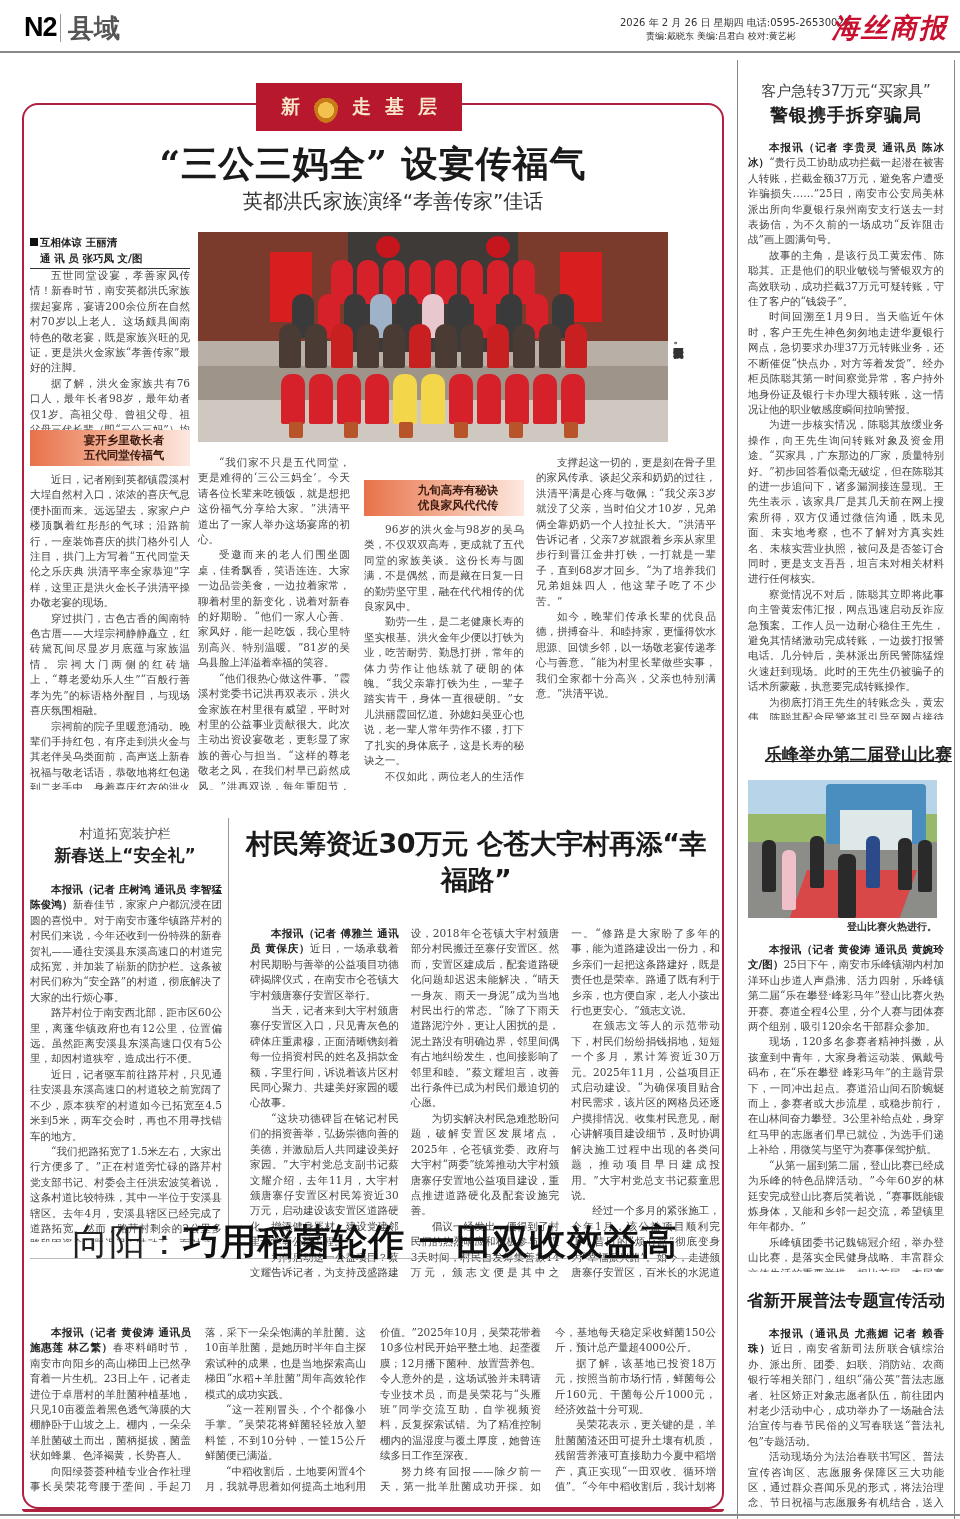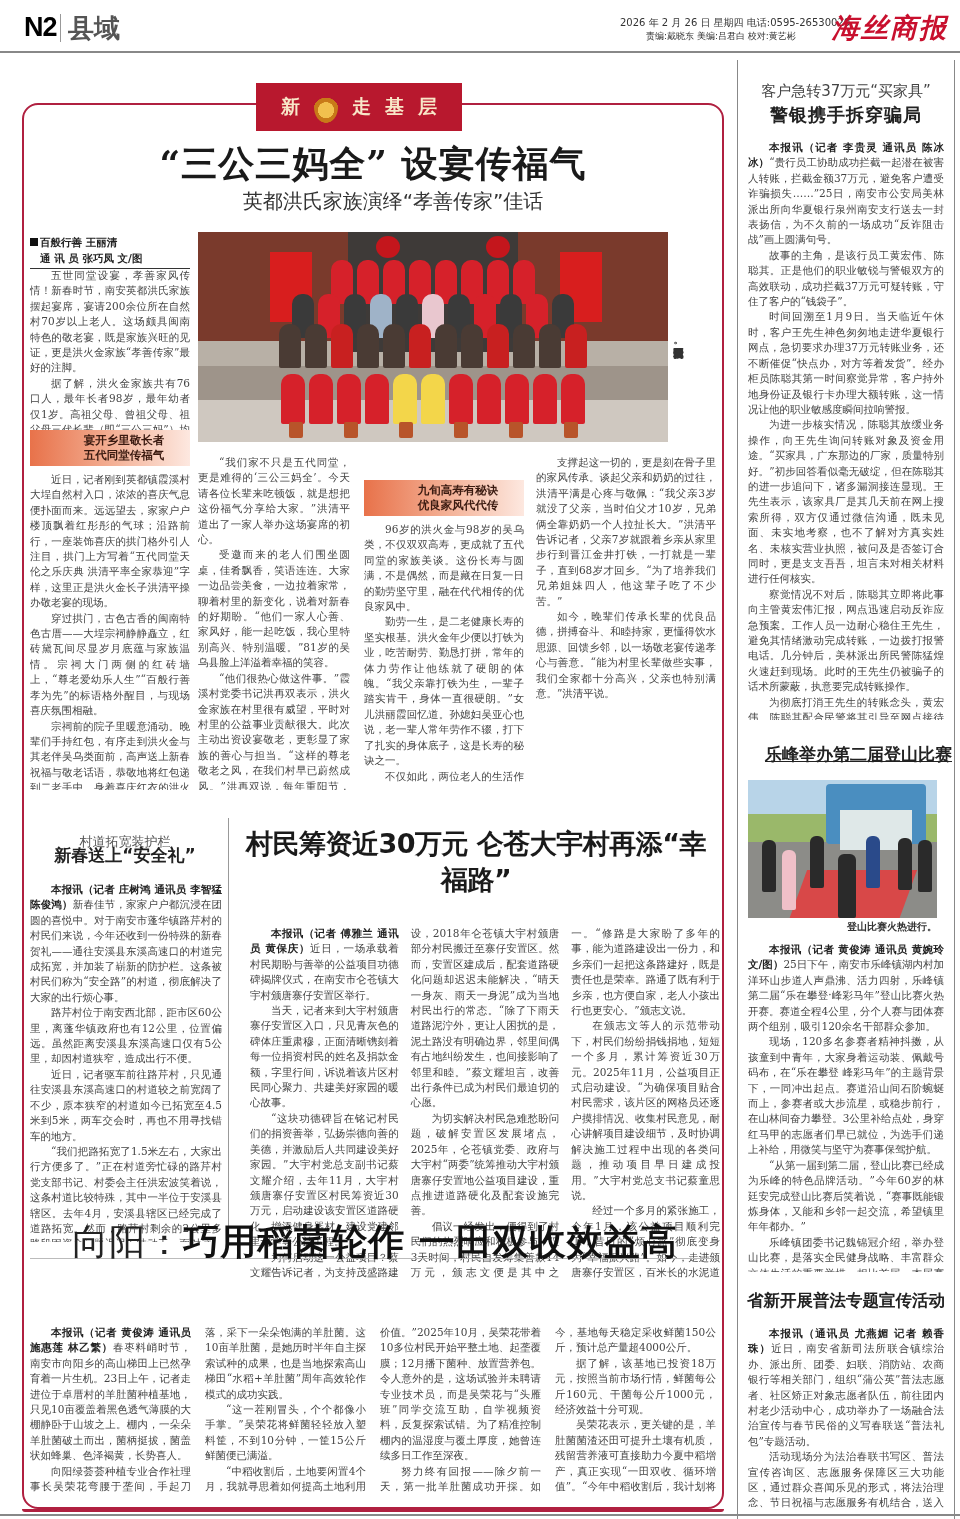--- a/index.html
+++ b/index.html
@@ -53,21 +53,21 @@
   .photo-family .row.r5 span.yellow { background: #f3d64a; }
   .photo-family .pots { position: absolute; left: 0; right: 0; top: 190px; display: flex; justify-content: space-around; padding: 0 70px; }
   .photo-family .pots span { width: 14px; height: 16px; background: #b8542a; border-radius: 2px; }
   .photo-caption-vert { position: absolute; left: 672px; top: 340px; width: 12px; font: bold 10px "DejaVu Sans", sans-serif; color: #333; writing-mode: vertical-rl; line-height: 12px; }
 
   .subhead { position: absolute; height: 36px; background: linear-gradient(90deg, #e8724a 0%, #f4b49a 55%, #fde8e0 100%); display: flex; flex-direction: column; justify-content: center; align-items: center; font: bold 11.5px "DejaVu Sans", sans-serif; color: #3a1a10; line-height: 15px; padding-left: 28px; }
 
   .rule-h { position: absolute; height: 1px; background: #bbb; }
   .rule-v { position: absolute; width: 1px; background: #999; }
 
-  .side-kicker { position: absolute; left: 30px; top: 825px; width: 190px; text-align: center; font: 13px "DejaVu Sans", sans-serif; color: #555; margin-top: 8px; }
+  .side-kicker { position: absolute; left: 30px; top: 825px; width: 190px; text-align: center; font: 13px "DejaVu Sans", sans-serif; color: #555; }
   .side-title { position: absolute; left: 30px; top: 844px; width: 190px; text-align: center; font: bold 17px "DejaVu Sans", sans-serif; color: #222; }
   .road-title { position: absolute; left: 236px; top: 826px; width: 480px; text-align: center; font: bold 27px "DejaVu Sans", sans-serif; color: #1a1a1a; letter-spacing: -0.5px; }
 
   .xy-title { position: absolute; left: 30px; top: 1218px; width: 690px; text-align: center; font: 36px "DejaVu Sans", sans-serif; color: #222; letter-spacing: 1px; }
   .xy-title b { font-weight: bold; color: #111; }
 
   
   .right-col-border { position: absolute; left: 737px; top: 60px; width: 1px; height: 1459px; background: #888; }
   .right-col-border2 { position: absolute; left: 954px; top: 60px; width: 1px; height: 1459px; background: #888; }
   .r-kicker { position: absolute; left: 740px; top: 82px; width: 212px; text-align: center; font: 15px "DejaVu Sans", sans-serif; color: #444; }
@@ -105,21 +105,21 @@
   <span class="badge-emblem"></span>
   <span class="badge-char">走</span>
   <span class="badge-char">基</span>
   <span class="badge-char">层</span>
 </div>
 
 <h1 class="main-title">“三公三妈全” 设宴传福气</h1>
 <h2 class="main-subtitle">英都洪氏家族演绎“孝善传家”佳话</h2>
 
 <div class="byline">
-  <div><span class="sq"></span><span>百般行善 王丽清</span></div>
+  <div><span class="sq"></span><span>互相体谅 王丽清</span></div>
   <div style="padding-left:10px">通 讯 员 张巧凤 文/图</div>
 </div>
 
 <div class="photo-family">
   <div class="door"></div>
   <div class="couplet-l"></div>
   <div class="couplet-r"></div>
   <div class="lantern-l"></div>
   <div class="lantern-r"></div>
   <div class="row r1">

